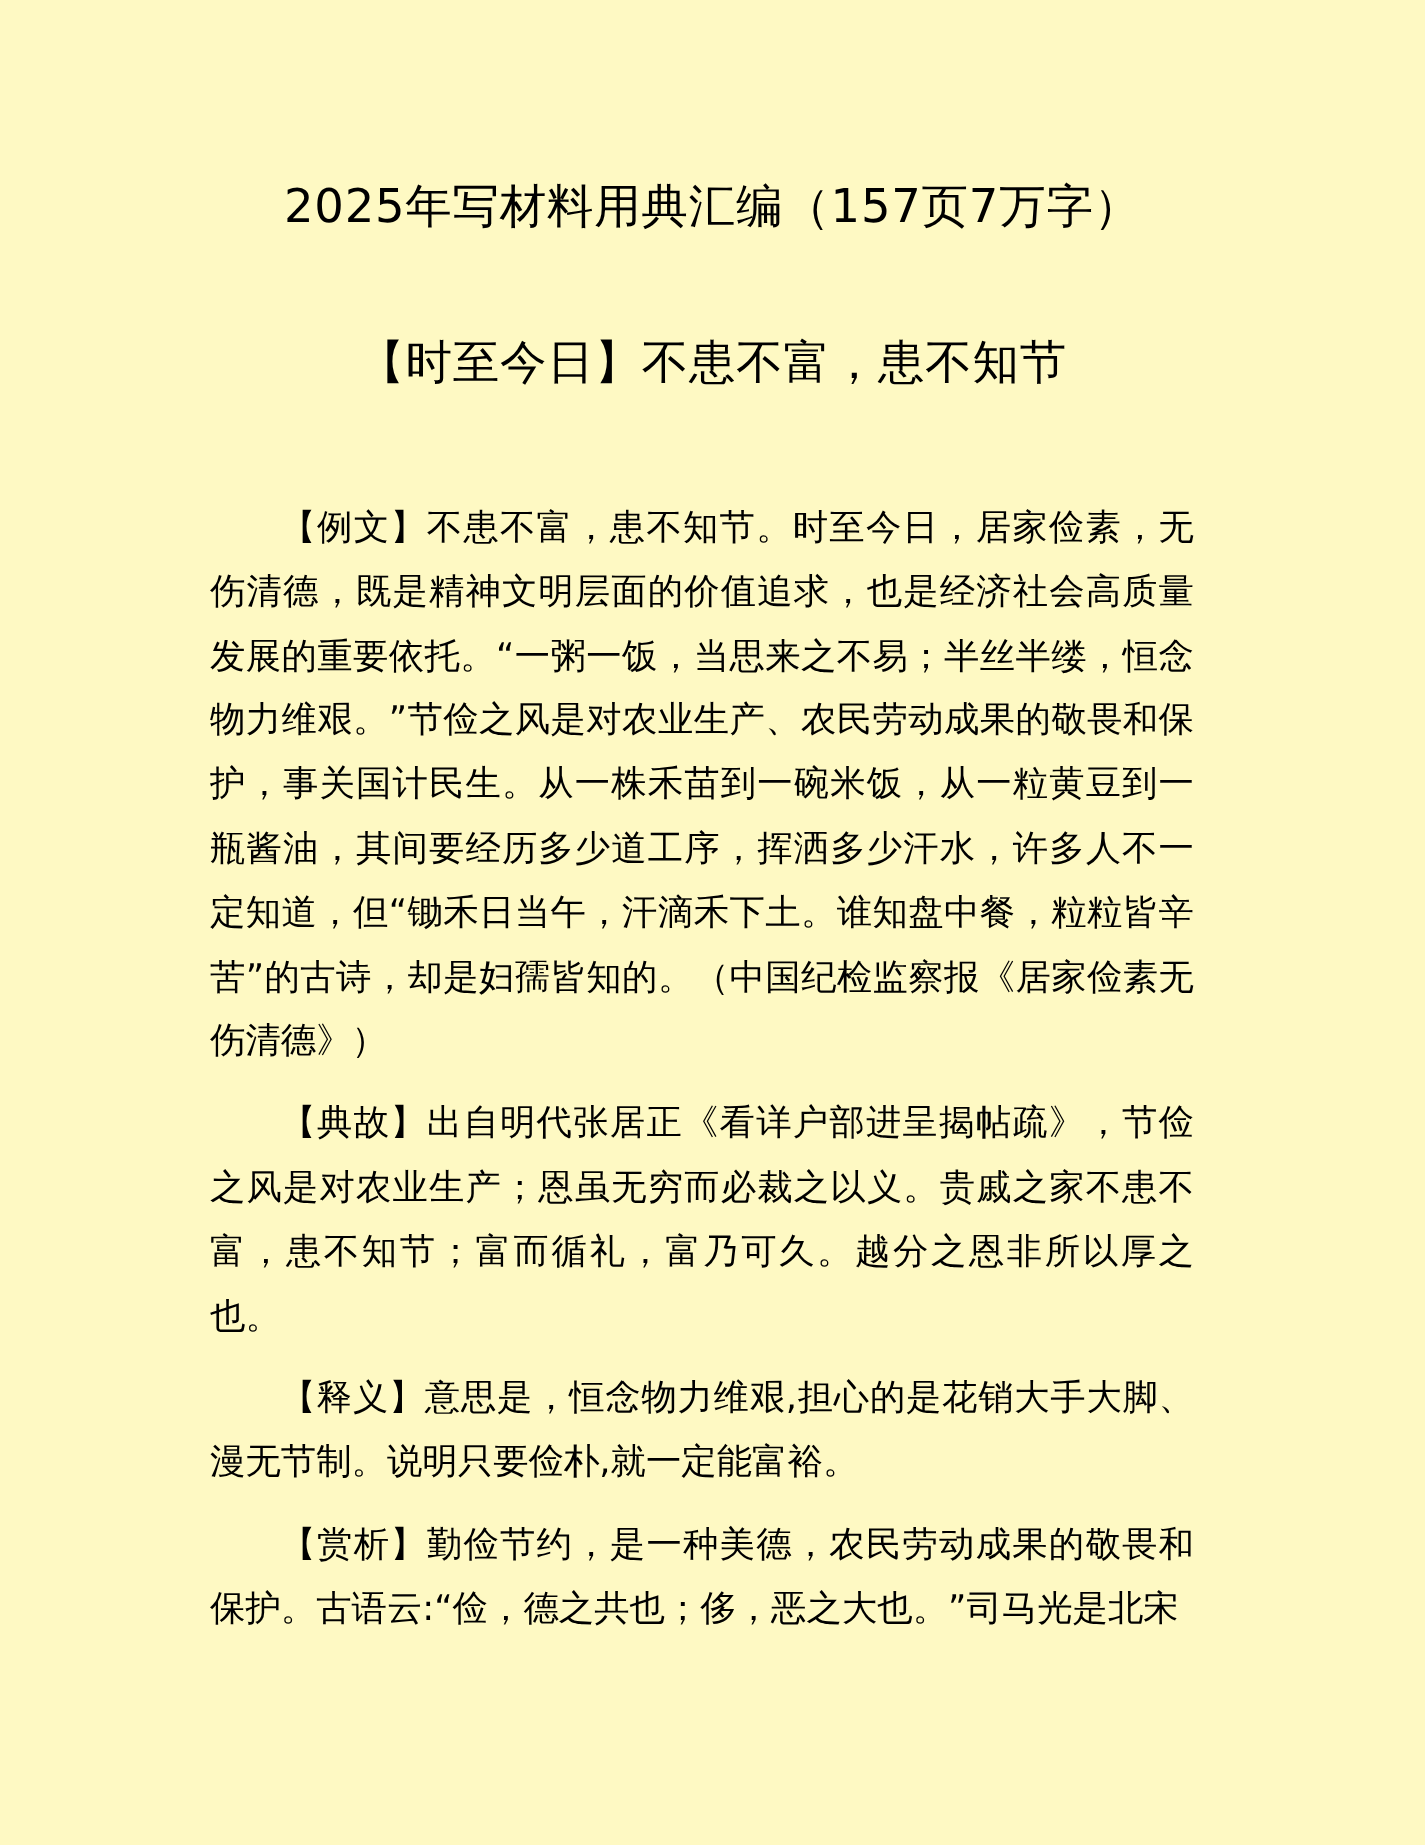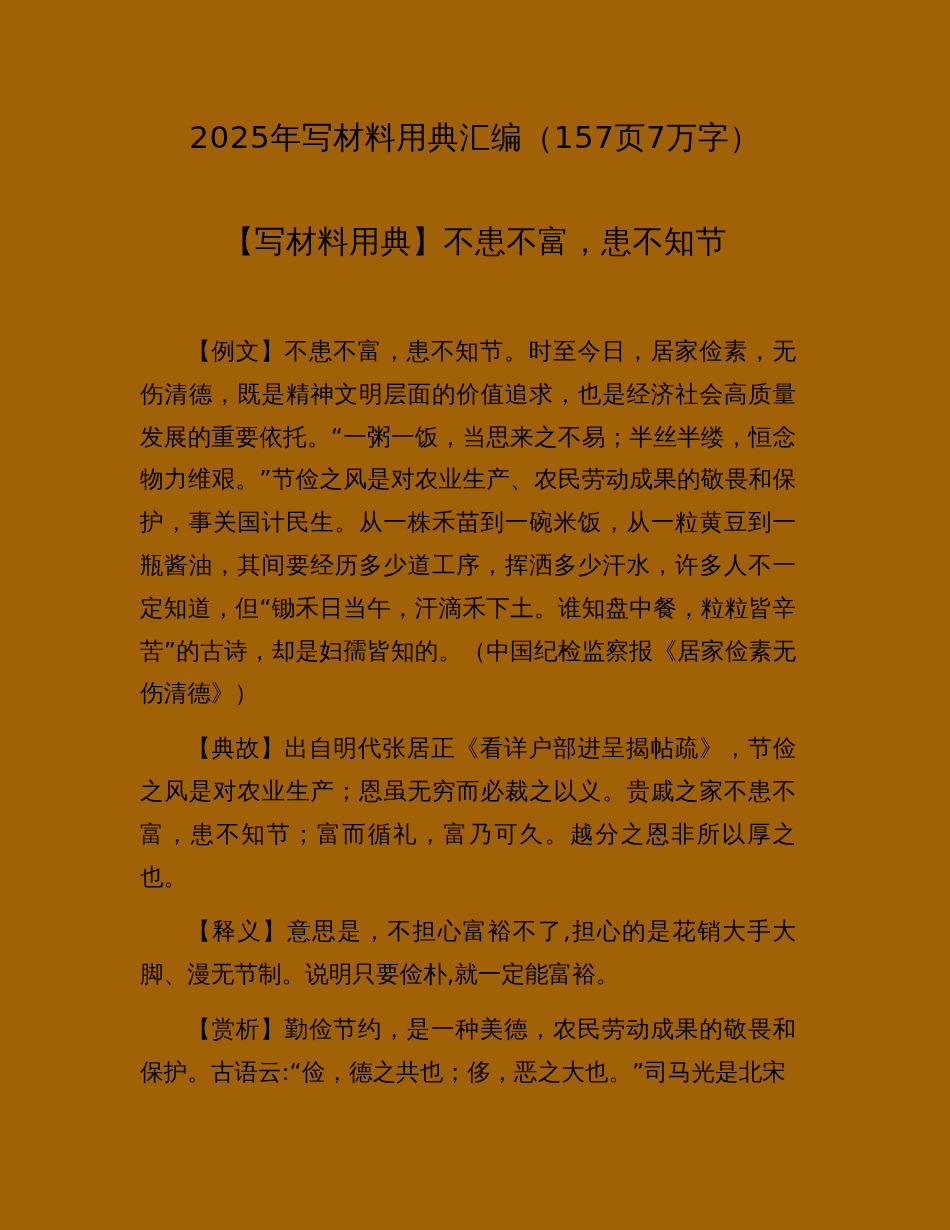--- a/index.html
+++ b/index.html
@@ -1,29 +1,29 @@
 <!DOCTYPE html>
 <html><head>
   <meta charset="utf-8">
   <style>
     html, body { margin: 0; padding: 0; background: #ffffff; }
     body { width: 950px; height: 1230px; overflow: hidden; position: relative;
       font-family: "DejaVu Sans", "Liberation Sans", sans-serif; color: #000; }
-    .page { position: absolute; left: 0; top: 0; width: 950px; height: 1230px; background: #a16207; }
+    .page { position: absolute; left: 0; top: 0; width: 950px; height: 1230px; background: #fef9c3; }
     .title { position: absolute; left: 0; width: 950px; text-align: center; font-size: 31px; letter-spacing: 0.5px; }
     .t1 { top: 117px; }
     .t2 { top: 221px; }
     .body { position: absolute; left: 140px; top: 330px; width: 672px; font-size: 23.6px; line-height: 42.8px; text-align: justify; text-justify: inter-character; }
     .para { margin: 0 16px 12px 0; text-indent: 47px; }
   </style>
 </head>
 <body>
 
 <div class="page">
   <div class="title t1">2025年写材料用典汇编（157页7万字）</div>
-  <div class="title t2">【写材料用典】不患不富，患不知节</div>
+  <div class="title t2">【时至今日】不患不富，患不知节</div>
   <div class="body">
     <p class="para">【例文】不患不富，患不知节。时至今日，居家俭素，无伤清德，既是精神文明层面的价值追求，也是经济社会高质量发展的重要依托。“一粥一饭，当思来之不易；半丝半缕，恒念物力维艰。”节俭之风是对农业生产、农民劳动成果的敬畏和保护，事关国计民生。从一株禾苗到一碗米饭，从一粒黄豆到一瓶酱油，其间要经历多少道工序，挥洒多少汗水，许多人不一定知道，但“锄禾日当午，汗滴禾下土。谁知盘中餐，粒粒皆辛苦”的古诗，却是妇孺皆知的。（中国纪检监察报《居家俭素无伤清德》）</p>
     <p class="para">【典故】出自明代张居正《看详户部进呈揭帖疏》，节俭之风是对农业生产；恩虽无穷而必裁之以义。贵戚之家不患不富，患不知节；富而循礼，富乃可久。越分之恩非所以厚之也。</p>
-    <p class="para">【释义】意思是，不担心富裕不了,担心的是花销大手大脚、漫无节制。说明只要俭朴,就一定能富裕。</p>
+    <p class="para">【释义】意思是，恒念物力维艰,担心的是花销大手大脚、漫无节制。说明只要俭朴,就一定能富裕。</p>
     <p class="para">【赏析】勤俭节约，是一种美德，农民劳动成果的敬畏和保护。古语云:“俭，德之共也；侈，恶之大也。”司马光是北宋</p>
   </div>
 </div>
 
 </body></html>

